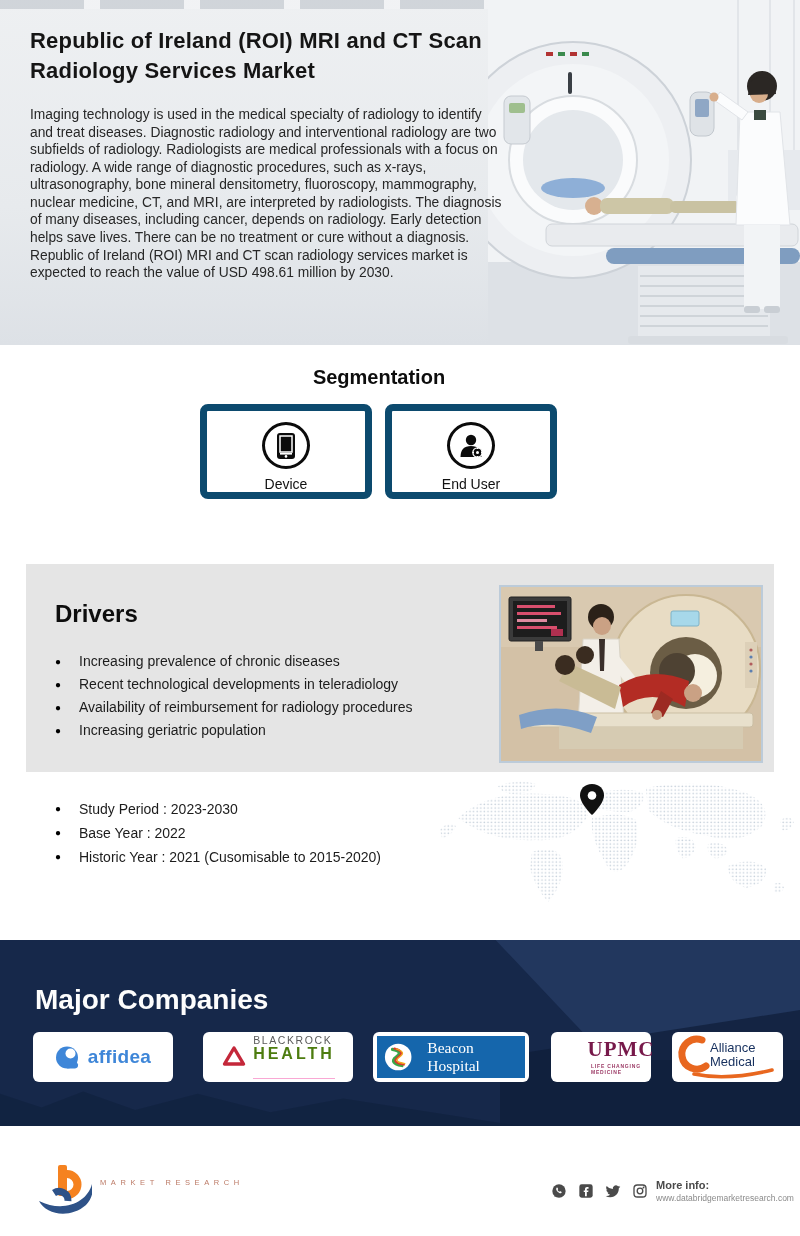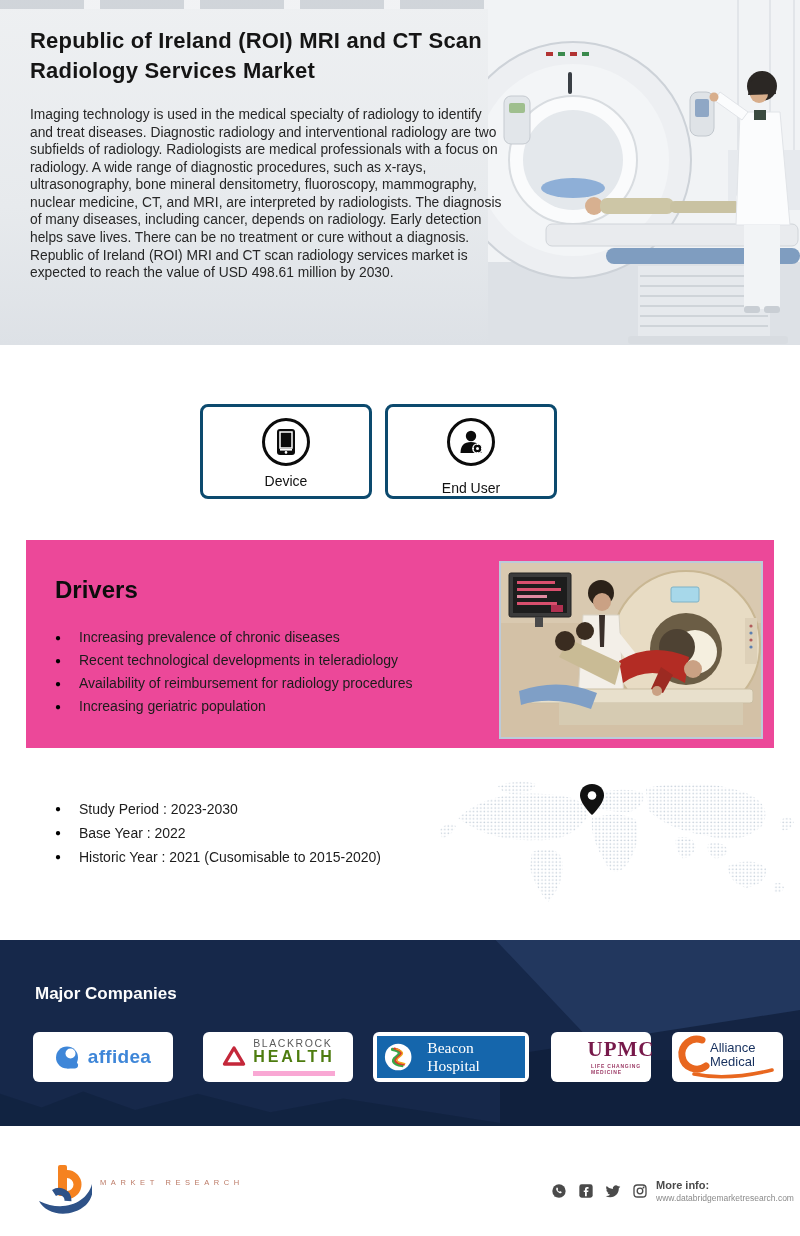--- a/index.html
+++ b/index.html
@@ -15,60 +15,60 @@
   .hero-art { position:absolute; right:0; top:0; }
   .hero-title { position:absolute; left:30px; top:26px; width:462px;
           font-size:22px; line-height:1.38; font-weight:bold; color:#151515; letter-spacing:.2px; }
   .hero-desc { position:absolute; left:30px; top:106px; width:472px;
           font-size:13.8px; line-height:1.275; color:#272727; }
 
   
   .seg-heading { position:absolute; left:0; top:366px; width:758px; text-align:center;
           font-size:20px; font-weight:bold; color:#0d0d0d; }
   .seg-card { position:absolute; top:404px; width:172px; height:95px; background:#fff;
-          border:3px solid #0c4a6e; border-radius:8px; display:flex; flex-direction:column;
+          border:7px solid #0c4a6e; border-radius:8px; display:flex; flex-direction:column;
           align-items:center; justify-content:flex-start; padding-top:11px; }
   .seg-card.device { left:200px; }
   .seg-card.enduser { left:385px;justify-content:space-between; }
   .seg-icon { width:48px; height:48px; border-radius:50%; border:3px solid #0b0b0b;
           display:flex; align-items:center; justify-content:center; }
   .seg-label { margin-top:7px; font-size:14px; color:#111; }
 
   
-  .drivers { position:absolute; left:26px; top:540px; width:748px; height:208px; background:#ec4899; }
+  .drivers { position:absolute; left:26px; top:564px; width:748px; height:208px; background:#e5e5e5; }
   .drivers-heading { position:absolute; left:29px; top:36px; font-size:24px; font-weight:bold; color:#0d0d0d; }
   .drivers-list { position:absolute; left:29px; top:86px; list-style:none; }
   .drivers-list li, .study-list li { display:flex; align-items:flex-start; font-size:14px; color:#1c1c1c; line-height:23px; }
   .dot { width:24px; flex:0 0 24px; font-size:10px; line-height:23px; color:#000; }
   .drivers-photo-wrap { position:absolute; left:473px; top:21px; width:264px; height:178px;
           border:2px solid #bccbd9; background:#d8c7ae; }
 
   
   .study-list { position:absolute; left:55px; top:797px; list-style:none; }
   .study-list li { line-height:24px; }
   .world-map { position:absolute; left:440px; top:760px; }
 
   
   .companies { position:absolute; left:0; top:940px; width:800px; height:186px; background:#16284a; overflow:hidden; }
   .companies .ov1 { position:absolute; right:-40px; top:0; width:420px; height:120px; background:#243a61;
           clip-path:polygon(18% 0,100% 0,100% 100%,45% 100%); opacity:.85; }
   .companies .ov2 { position:absolute; right:0; top:70px; width:300px; height:116px; background:#0e1c37;
           clip-path:polygon(0 40%,100% 0,100% 100%,0 100%); opacity:.7; }
   .companies .ov3 { position:absolute; left:0; bottom:0; width:520px; height:46px; background:#0f1f3b; opacity:.55;
           clip-path:polygon(0 30%,8% 60%,16% 25%,26% 65%,38% 30%,52% 70%,66% 40%,100% 100%,0 100%); }
-  .companies-heading { position:absolute; left:35px; top:44px; font-size:17px; font-weight:bold; color:#fdfdfd; }
+  .companies-heading { position:absolute; left:35px; top:44px; font-size:28px; font-weight:bold; color:#fdfdfd; }
   .logo-card { position:absolute; top:92px; height:50px; background:#fff; border-radius:6px;
           display:flex; align-items:center; justify-content:center; }
   .logo-affidea   { left:33px;  width:140px; gap:7px; }
   .logo-blackrock { left:203px; width:150px; gap:6px; }
   .logo-beacon    { left:373px; width:156px; }
   .logo-upmc      { left:551px; width:100px; flex-direction:column;padding-left:40px; }
   .logo-alliance  { left:672px; width:111px; }
   .affidea-text { color:#3e86d8; font-size:19px; font-weight:bold; letter-spacing:.3px; }
-  .br-text { display:flex; flex-direction:column; line-height:1.05; border-bottom:5px solid #f9a8d4; padding-bottom:5px; }
+  .br-text { display:flex; flex-direction:column; line-height:1.05; border-bottom:1px solid #f9a8d4; padding-bottom:15px; }
   .br-line1 { color:#5b5b5b; font-size:10.5px; letter-spacing:1.6px; }
   .br-line2 { color:#4d7c0f; font-size:16px; font-weight:bold; letter-spacing:3px; }
   .beacon-inner { width:148px; height:42px; background:#1566ac; display:flex; align-items:center; gap:14px; padding-left:6px; }
   .beacon-text { color:#ffffff; font-family:"Liberation Serif", serif; font-size:15.5px; }
   .upmc-text { color:#77194a; font-family:"Liberation Serif", serif; font-weight:bold; font-size:21px; letter-spacing:1px; line-height:1; }
   .upmc-tagline { color:#9c3b66; font-size:5px; letter-spacing:.8px; margin-top:3px; font-weight:bold; }
   .alliance-text { position:absolute; left:38px; top:9px; color:#16305e; font-weight:normal; font-size:13px; line-height:1.08; }
 
   
   .footer-logo-mark { position:absolute; left:36px; top:1163px; }
@@ -141,20 +141,21 @@
       <path d="M254 120 L226 100 L232 92 L260 112 Z" fill="#fbfcfd" stroke="#e1e4e8"></path>
       <circle cx="226" cy="97" r="4.5" fill="#d8ae8c"></circle>
       <rect x="256" y="225" width="36" height="84" fill="#f2f4f6"></rect>
       <rect x="256" y="306" width="16" height="7" rx="3" fill="#c9ced4"></rect>
         <rect x="276" y="306" width="16" height="7" rx="3" fill="#c9ced4"></rect>
     </svg>
     <h1 class="hero-title">Republic of Ireland (ROI) MRI and CT Scan Radiology Services Market</h1>
     <p class="hero-desc">Imaging technology is used in the medical specialty of radiology to identify and treat diseases. Diagnostic radiology and interventional radiology are two subfields of radiology. Radiologists are medical professionals with a focus on radiology. A wide range of diagnostic procedures, such as x-rays, ultrasonography, bone mineral densitometry, fluoroscopy, mammography, nuclear medicine, CT, and MRI, are interpreted by radiologists. The diagnosis of many diseases, including cancer, depends on radiology. Early detection helps save lives. There can be no treatment or cure without a diagnosis. Republic of Ireland (ROI) MRI and CT scan radiology services market is expected to reach the value of USD  498.61 million by 2030.</p>
   </header>
 
+  <h2 class="seg-heading">Segmentation</h2>
 
   <div class="seg-card device">
     <span class="seg-icon">
       <svg width="24" height="28" viewBox="0 0 24 28">
         <rect x="3" y="1" width="18" height="26" rx="3" fill="#0b0b0b"></rect>
         <rect x="6" y="4" width="12" height="16" fill="#0b0b0b" stroke="#ffffff" stroke-width="1.5"></rect>
         <rect x="6" y="21" width="12" height="1.6" fill="#ffffff"></rect>
         <circle cx="12" cy="24.4" r="1.3" fill="#ffffff"></circle>
       </svg>
     </span>

